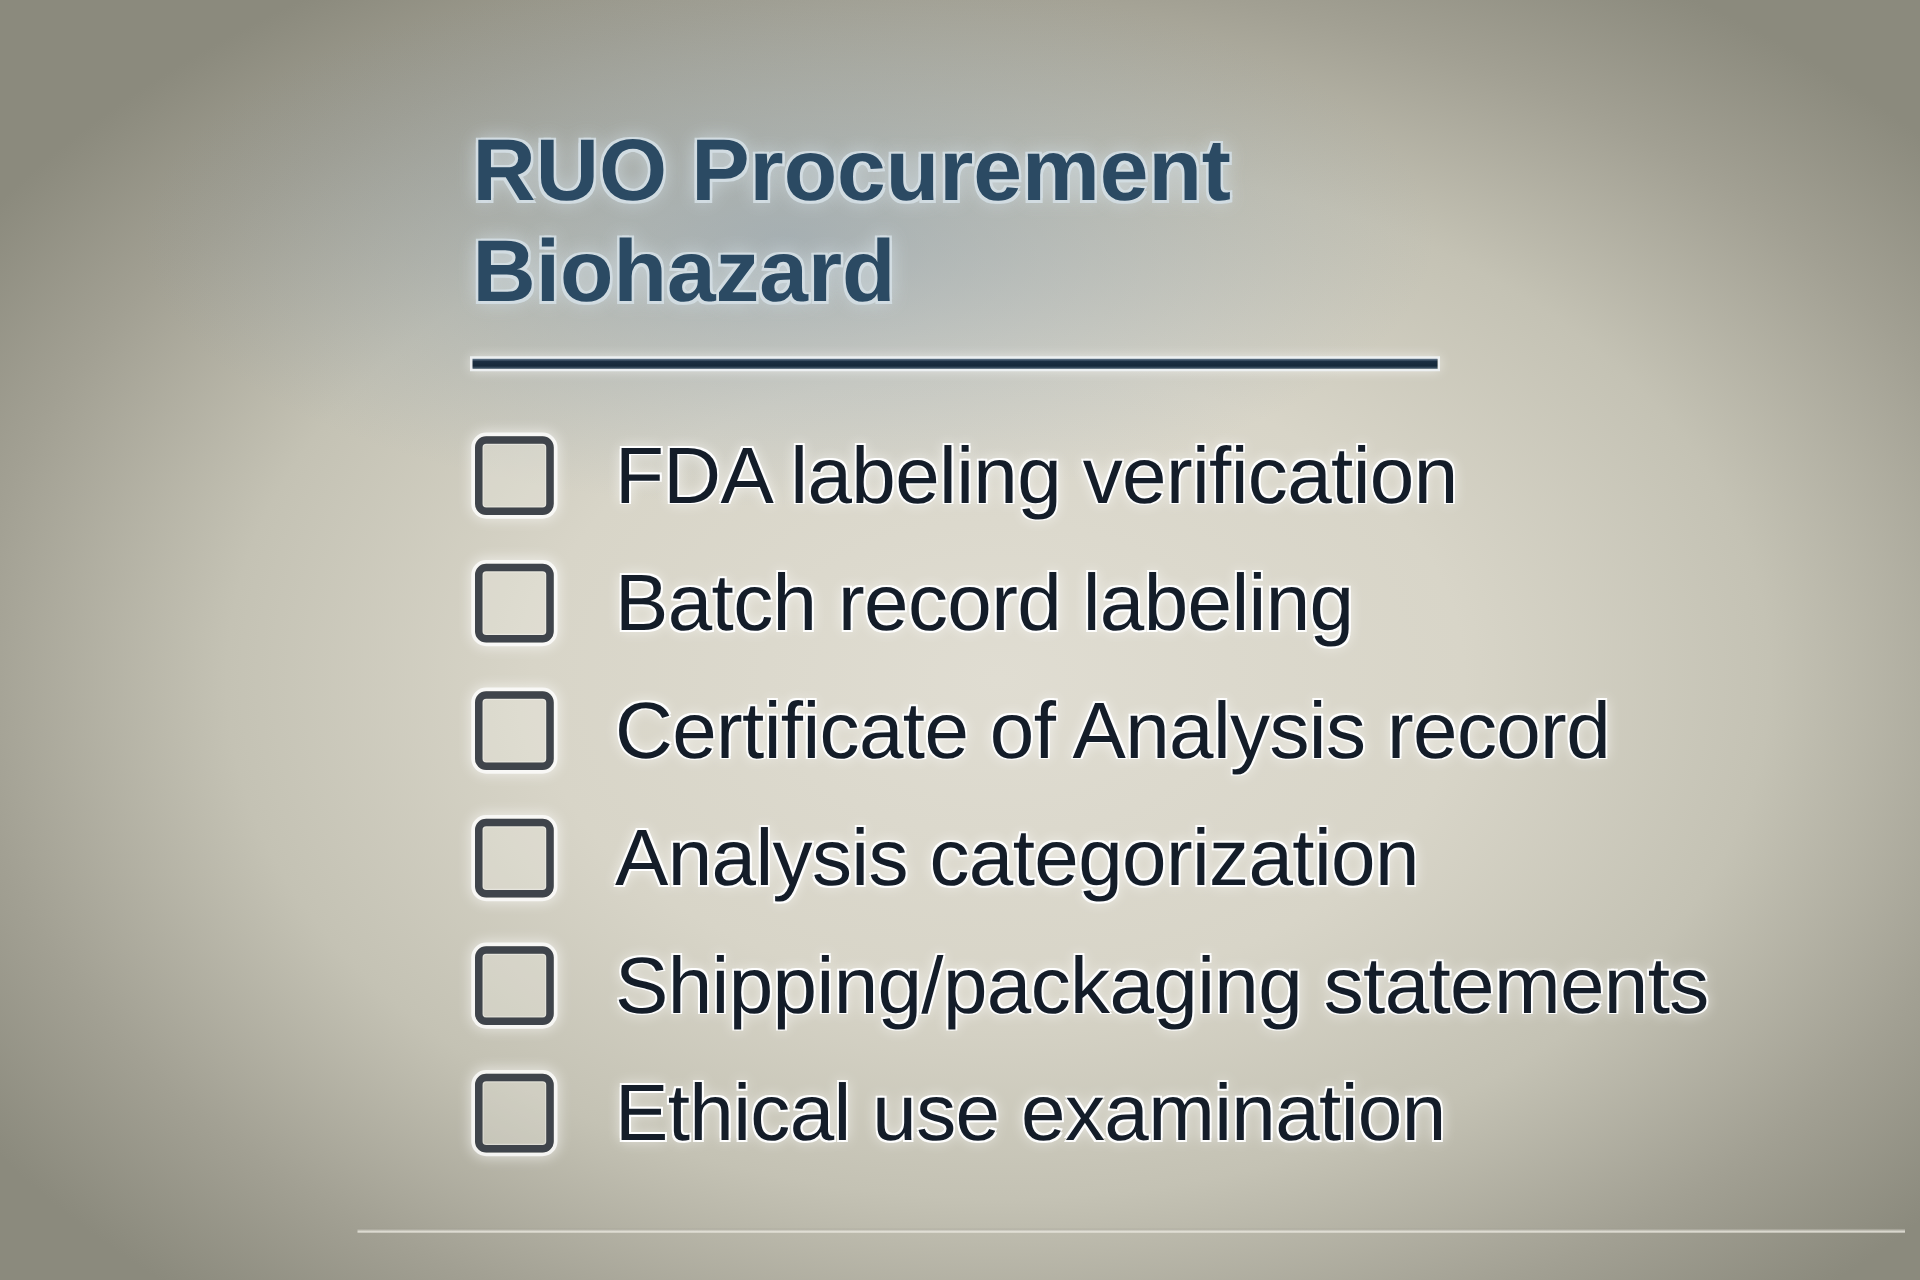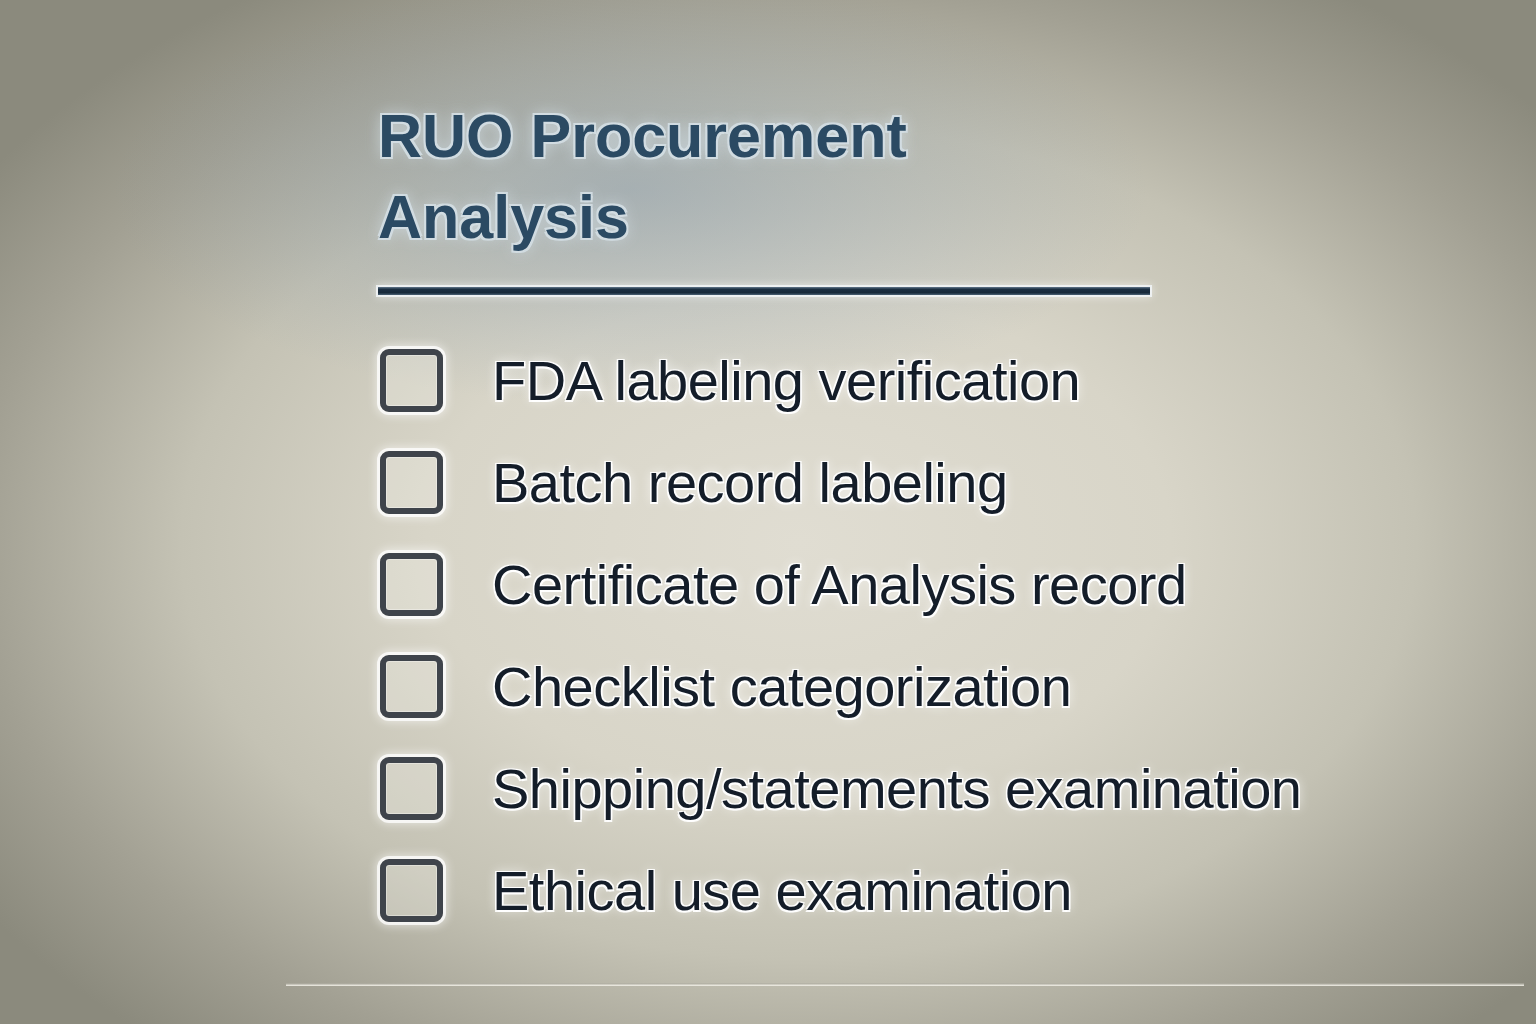--- a/index.html
+++ b/index.html
@@ -30,21 +30,21 @@
 
   
   .title-block {
     position: absolute;
     left: 378px;
     top: 96px;
   }
 
   h1.page-title {
     margin: 0;
-    font-size: 61px;
+    font-size: 70px;
     line-height: 81px;
     font-weight: bold;
     letter-spacing: 0px;
     color: var(--title-text, #2b4a63);
     text-shadow:
       -2px -2px 0 rgba(210,220,226,0.95),
        2px -2px 0 rgba(210,220,226,0.95),
       -2px  2px 0 rgba(210,220,226,0.95),
        2px  2px 0 rgba(210,220,226,0.95),
        0 0 16px rgba(215,228,236,0.85);
@@ -87,21 +87,21 @@
     border-radius: 9px;
     background: rgba(245,243,235,0.25);
     box-shadow:
       0 0 0 3px rgba(255,255,255,0.75),
       0 0 10px 4px rgba(255,255,255,0.55),
       inset 0 0 0 1px rgba(255,255,255,0.35);
   }
 
   .label {
     margin-left: 49px;
-    font-size: 56px;
+    font-size: 64px;
     letter-spacing: -0.5px;
     color: var(--item-text, #141d29);
     text-shadow:
       -1.5px -1.5px 0 rgba(255,255,255,0.92),
        1.5px -1.5px 0 rgba(255,255,255,0.92),
       -1.5px  1.5px 0 rgba(255,255,255,0.92),
        1.5px  1.5px 0 rgba(255,255,255,0.92),
        0 0 11px rgba(255,255,255,0.85);
     white-space: nowrap;
   }
@@ -117,21 +117,21 @@
   }
 </style>
 </head>
 <body>
 
 <div class="poster">
 
   <header class="title-block">
     <h1 class="page-title">
       <span>RUO Procurement</span>
-      <span>Analysis</span>
+      <span>Biohazard</span>
     </h1>
     <div class="rule"></div>
   </header>
 
   <ul class="list" id="checklist">
   <li class="item">
     <span class="box"></span>
     <span class="label">FDA labeling verification</span>
   </li>
 
@@ -140,26 +140,26 @@
     <span class="label">Batch record labeling</span>
   </li>
 
   <li class="item">
     <span class="box"></span>
     <span class="label">Certificate of Analysis record</span>
   </li>
 
   <li class="item">
     <span class="box"></span>
-    <span class="label">Checklist categorization</span>
+    <span class="label">Analysis categorization</span>
   </li>
 
   <li class="item">
     <span class="box"></span>
-    <span class="label">Shipping/statements examination</span>
+    <span class="label">Shipping/packaging statements</span>
   </li>
 
   <li class="item">
     <span class="box"></span>
     <span class="label">Ethical use examination</span>
   </li>
 </ul>
 
   <div class="bottom-line"></div>
 

